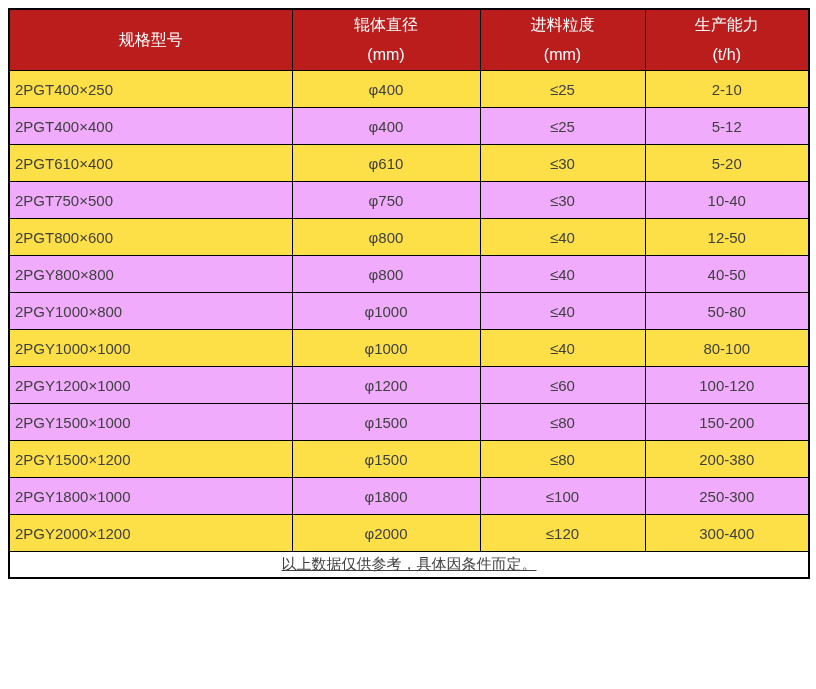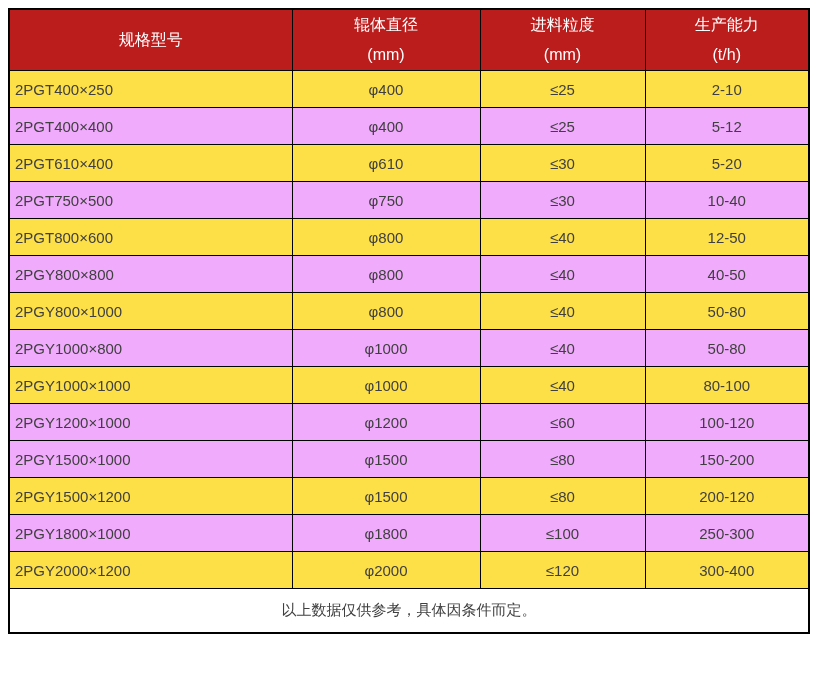--- a/index.html
+++ b/index.html
@@ -52,26 +52,27 @@
     padding: 0;
   }
   tbody td.model-cell {
     text-align: left;
     padding-left: 5px;
   }
   tbody tr.alt td {
     background: #f0abfc;
   }
   tfoot td {
-    height: 44px;
+    height: 26px;
     font-size: 15px;
     color: #3F3F3F;
     text-align: center;
     vertical-align: middle;
     background: #ffffff;
+    text-decoration: underline;
   }
   col.c1 { width: 283px; }
   col.c2 { width: 188px; }
   col.c3 { width: 165px; }
   col.c4 { width: 164px; }
 </style>
 </head>
 <body>
 
 <div class="page">
@@ -131,26 +132,20 @@
         <td>φ800</td>
         <td>≤40</td>
         <td>12-50</td>
       </tr>
       <tr class="alt">
         <td class="model-cell">2PGY800×800</td>
         <td>φ800</td>
         <td>≤40</td>
         <td>40-50</td>
       </tr>
-      <tr>
-        <td class="model-cell">2PGY800×1000</td>
-        <td>φ800</td>
-        <td>≤40</td>
-        <td>50-80</td>
-      </tr>
       <tr class="alt">
         <td class="model-cell">2PGY1000×800</td>
         <td>φ1000</td>
         <td>≤40</td>
         <td>50-80</td>
       </tr>
       <tr>
         <td class="model-cell">2PGY1000×1000</td>
         <td>φ1000</td>
         <td>≤40</td>
@@ -165,21 +160,21 @@
       <tr class="alt">
         <td class="model-cell">2PGY1500×1000</td>
         <td>φ1500</td>
         <td>≤80</td>
         <td>150-200</td>
       </tr>
       <tr>
         <td class="model-cell">2PGY1500×1200</td>
         <td>φ1500</td>
         <td>≤80</td>
-        <td>200-120</td>
+        <td>200-380</td>
       </tr>
       <tr class="alt">
         <td class="model-cell">2PGY1800×1000</td>
         <td>φ1800</td>
         <td>≤100</td>
         <td>250-300</td>
       </tr>
       <tr>
         <td class="model-cell">2PGY2000×1200</td>
         <td>φ2000</td>

